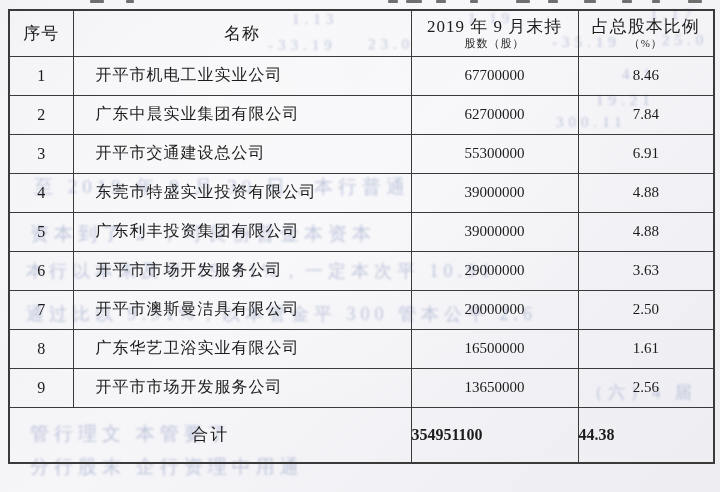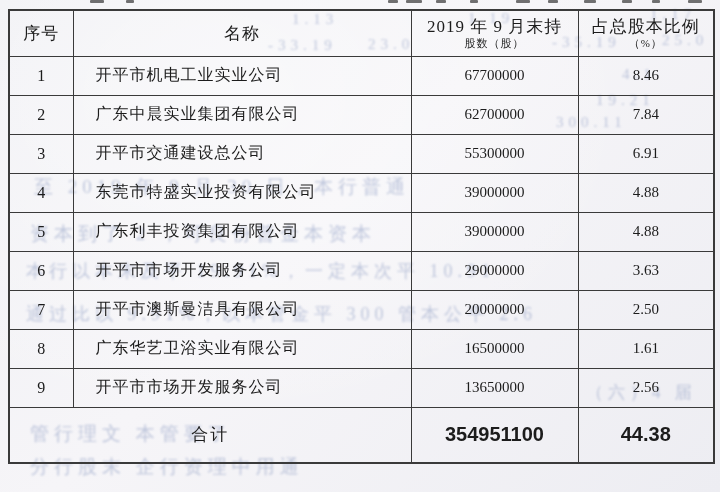--- a/index.html
+++ b/index.html
@@ -35,22 +35,22 @@
   .hdr{height:46px;font-size:17px;text-align:center;line-height:1.25;letter-spacing:1px;}
   .hdr .l2{font-size:11px;}
   tr.datarow{height:39px;}
   td.no{ text-align:center;font-size:16px;}
   td.name{text-align:left;padding-left:22px;font-size:16px;letter-spacing:1px;}
   td.shares{text-align:center;font-size:15px;}
   td.pct{text-align:center;font-size:15px;}
   tr.totalrow{height:56px;}
   td.total-label{text-align:center;font-size:17px;letter-spacing:2px;}
   td.total-num{
-    text-align:center;font-size:20px;font-weight:bold;
-    font-family:Liberation Sans, sans-serif;
+    text-align:left;font-size:16px;font-weight:bold;
+    font-family:Liberation Serif, serif;
   }
 </style>
 </head>
 <body>
 
 <div class="page">
 
   <div class="ghost-layer">
       <div class="ghost" style="left: 292px; top: 11px; font-size: 15px;">1.13</div>
       <div class="ghost" style="left: 268px; top: 37px; font-size: 15px;">-33.19</div>

